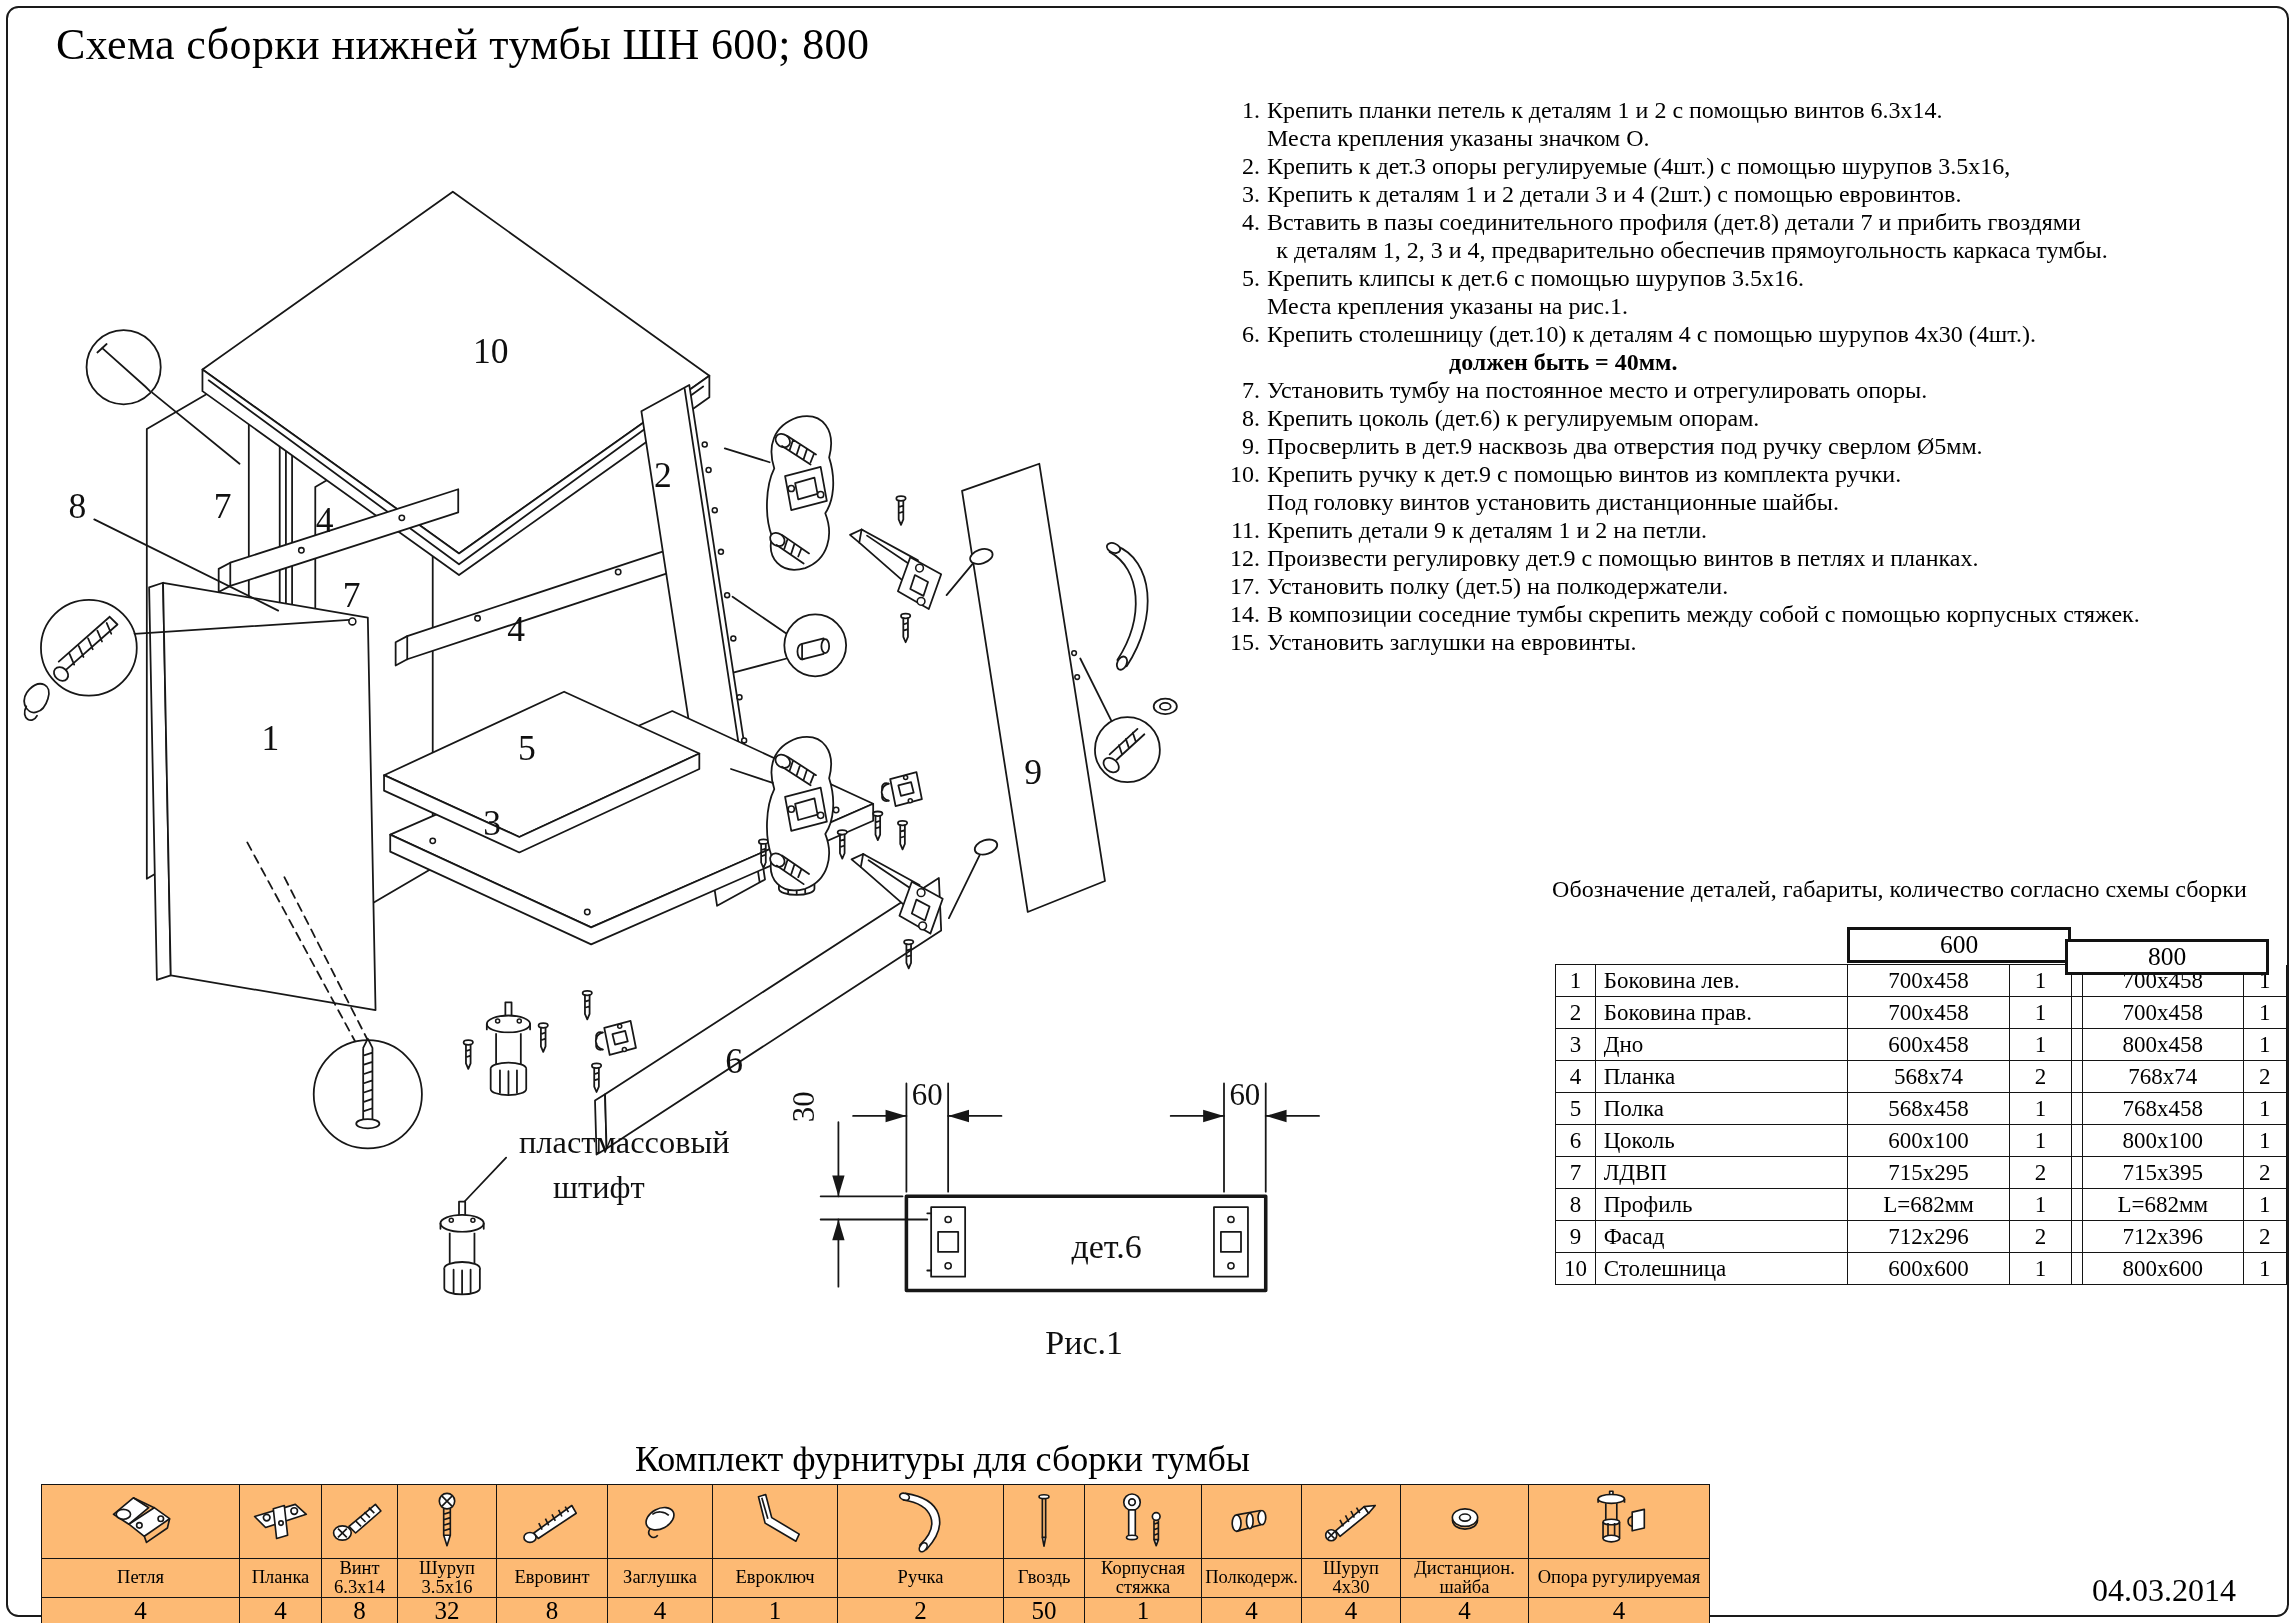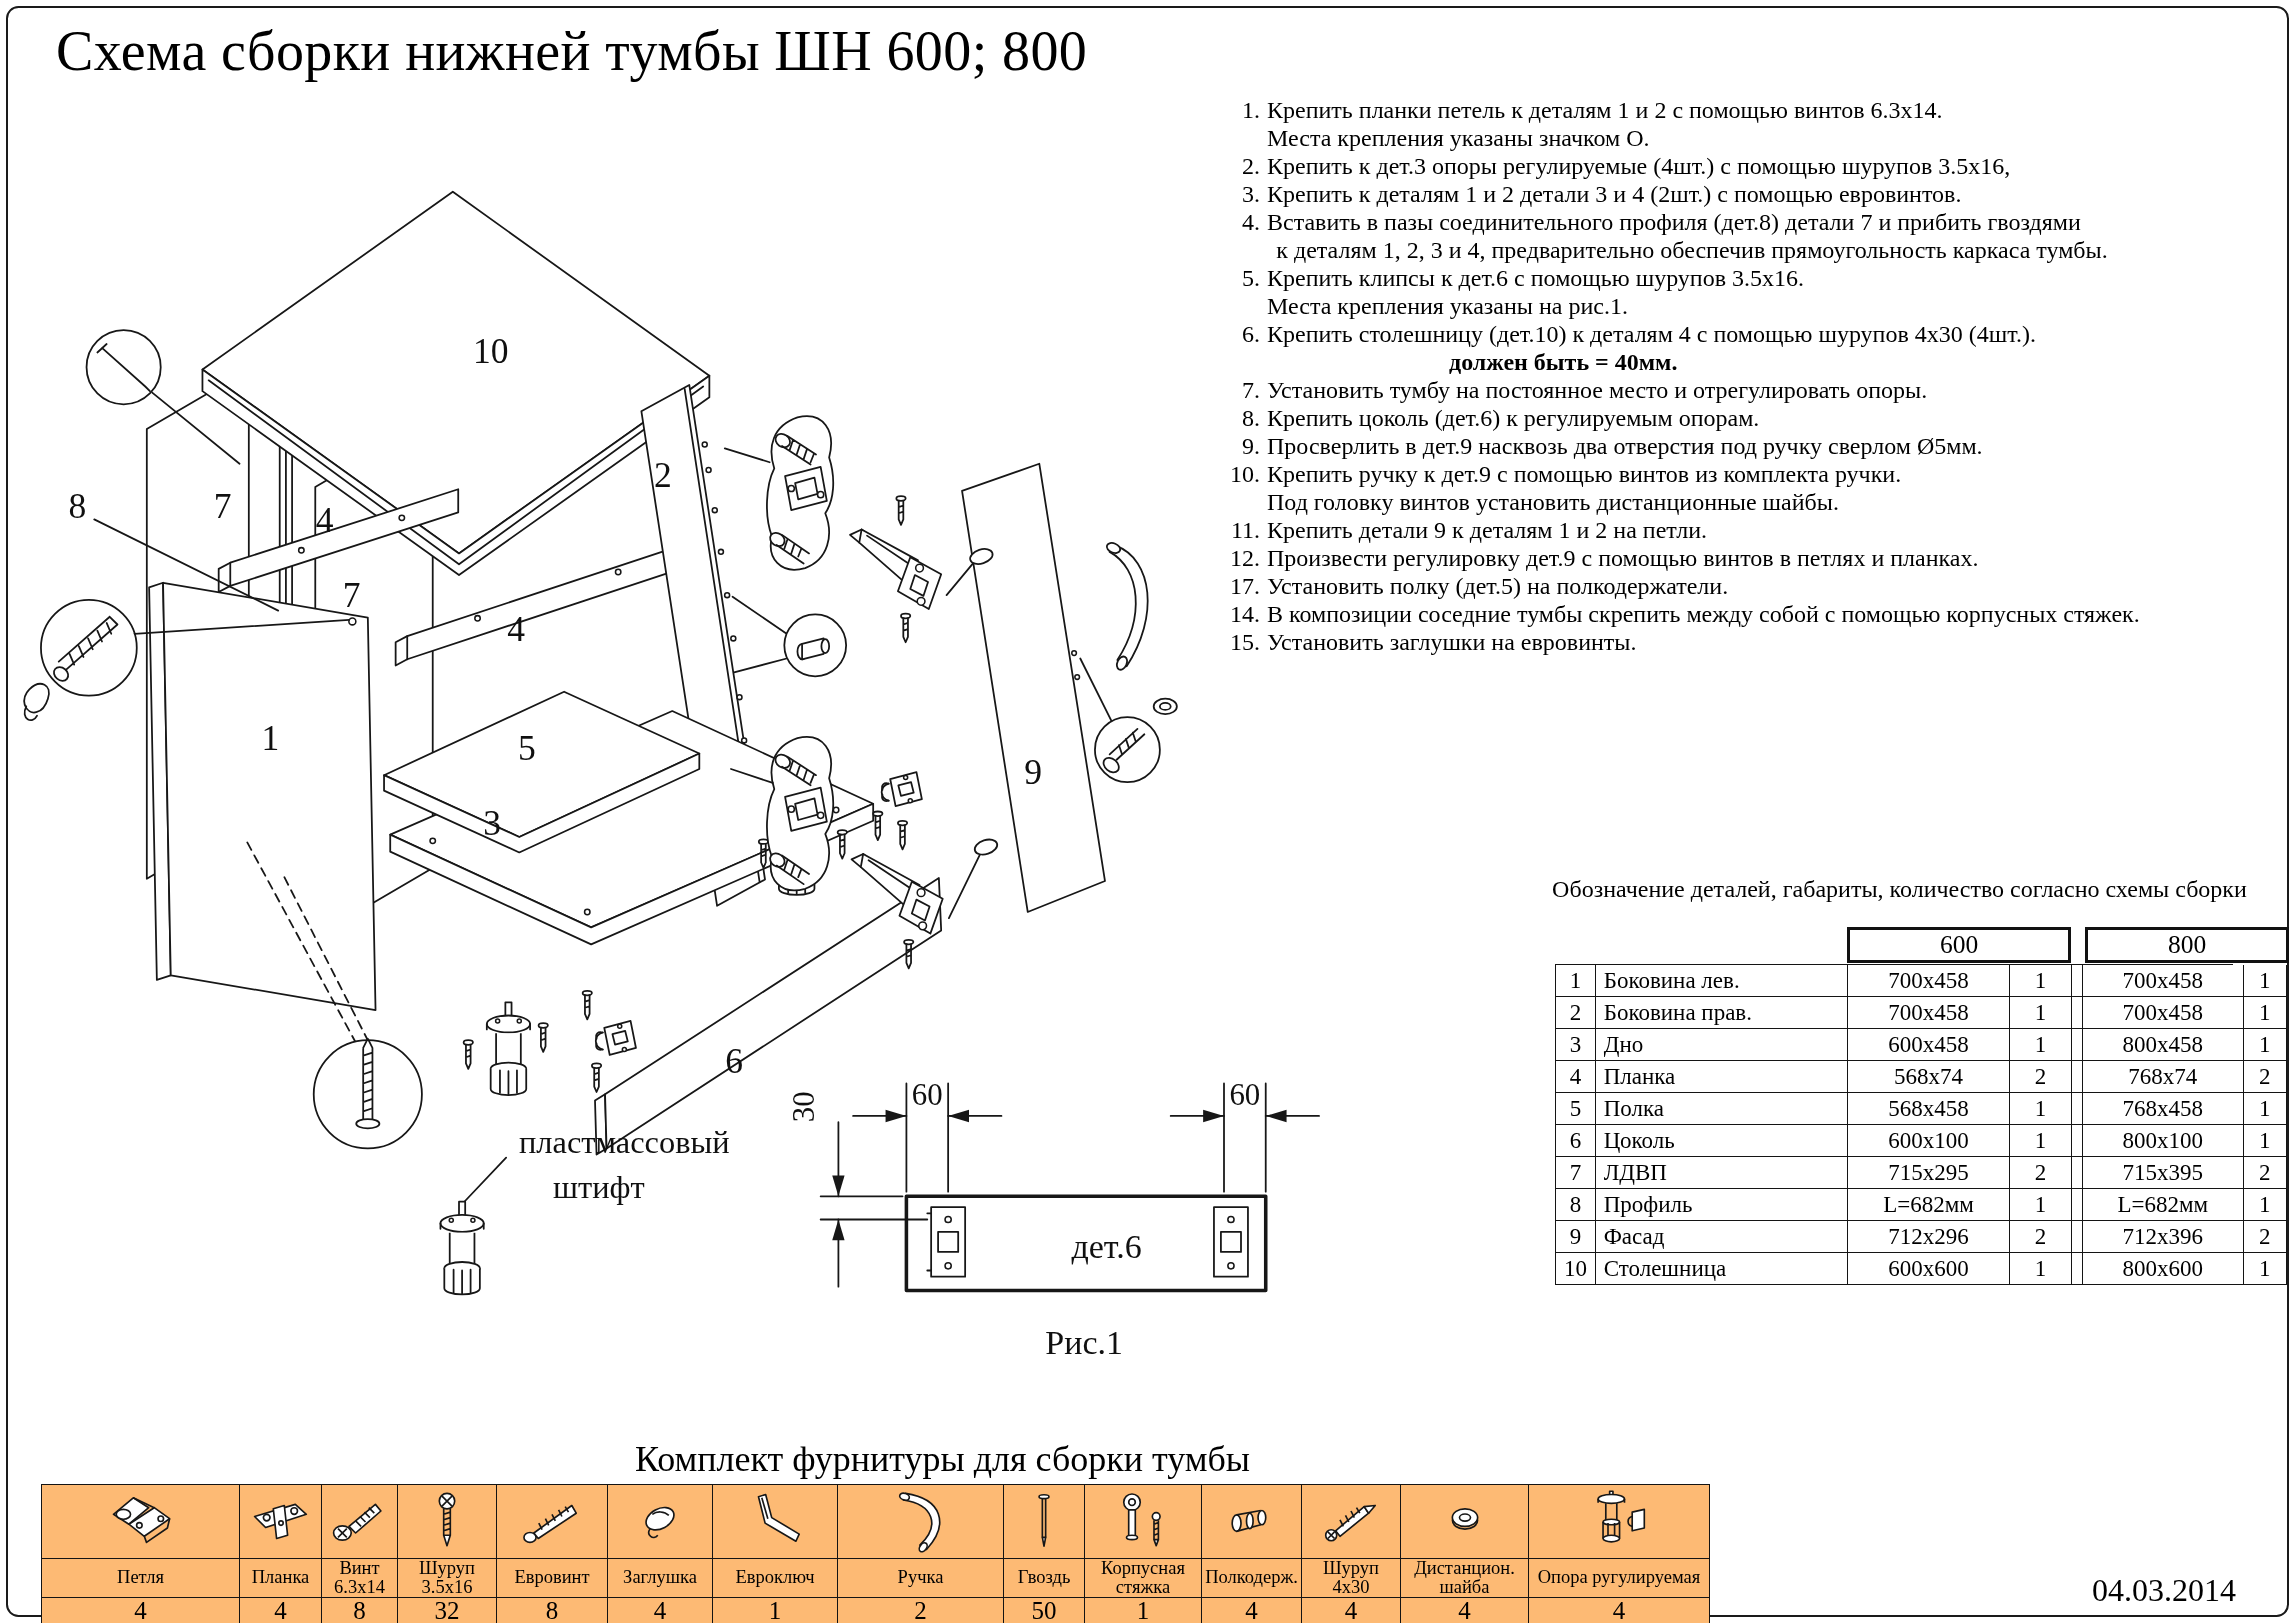--- a/index.html
+++ b/index.html
@@ -1,18 +1,18 @@
 <!DOCTYPE html>
 <html style="font-size:12.4px"><head>
 <meta charset="utf-8">
 <style>
   html,body{margin:0;padding:0;width:2295px;height:1623px;background:#fff;
     font-family:"Liberation Serif",serif;color:#000;overflow:hidden;position:relative;}
   .page-border{position:absolute;inset:6.2px;border:2.3px solid #1a1a1a;border-radius:12.4px;pointer-events:none;}
-  .page-title{position:absolute;left:56px;top:18.5px;font-size:56px;font-weight:400;white-space:nowrap;letter-spacing:0.4px;text-align:center;}
+  .page-title{position:absolute;left:56px;top:18.5px;font-size:44px;font-weight:400;white-space:nowrap;letter-spacing:0.4px;text-align:center;}
 
   
   svg.diagram{position:absolute;left:0;top:0;width:2295px;height:1623px;}
   .ln{fill:none;stroke:#171717;stroke-width:2.3px;stroke-linejoin:round;stroke-linecap:round;}
   .fw{fill:#ffffff;stroke:#171717;stroke-width:2.3px;stroke-linejoin:round;}
   .thk{stroke-width:4.6px;}
   .dash{stroke-dasharray:11 8;}
   .dot{fill:#fff;stroke:#171717;stroke-width:2px;}
   .arr{fill:#171717;stroke:none;}
   .plabel{font:46px "Liberation Serif",serif;fill:#101010;text-anchor:middle;}
@@ -410,21 +410,21 @@
     <div class="iline">
       <div class="inum">15.</div>
       <div class="itext">Установить заглушки на евровинты.</div>
     </div>
   </div>
 
 <div class="parts-title">Обозначение деталей, габариты, количество согласно схемы сборки</div>
 <div id="parts-table">
   <div class="pt-head">
     <div class="pt-box" style="left:292px;width:224px;">600</div>
-    <div class="pt-box" style="left:530px;width:204px;">800</div>
+    <div class="pt-box" style="left:510px;width:204px;margin-top:12px;">800</div>
   </div>
   <div class="pt-body" id="pt-body">
       <div class="c-num">1</div>
       <div class="c-name">Боковина лев.</div>
       <div class="c-size">700x458</div>
       <div class="c-qty">1</div>
       <div class="c-gap"></div>
       <div class="c-size">700x458</div>
       <div class="c-qty">1</div>
       <div class="c-num">2</div>

